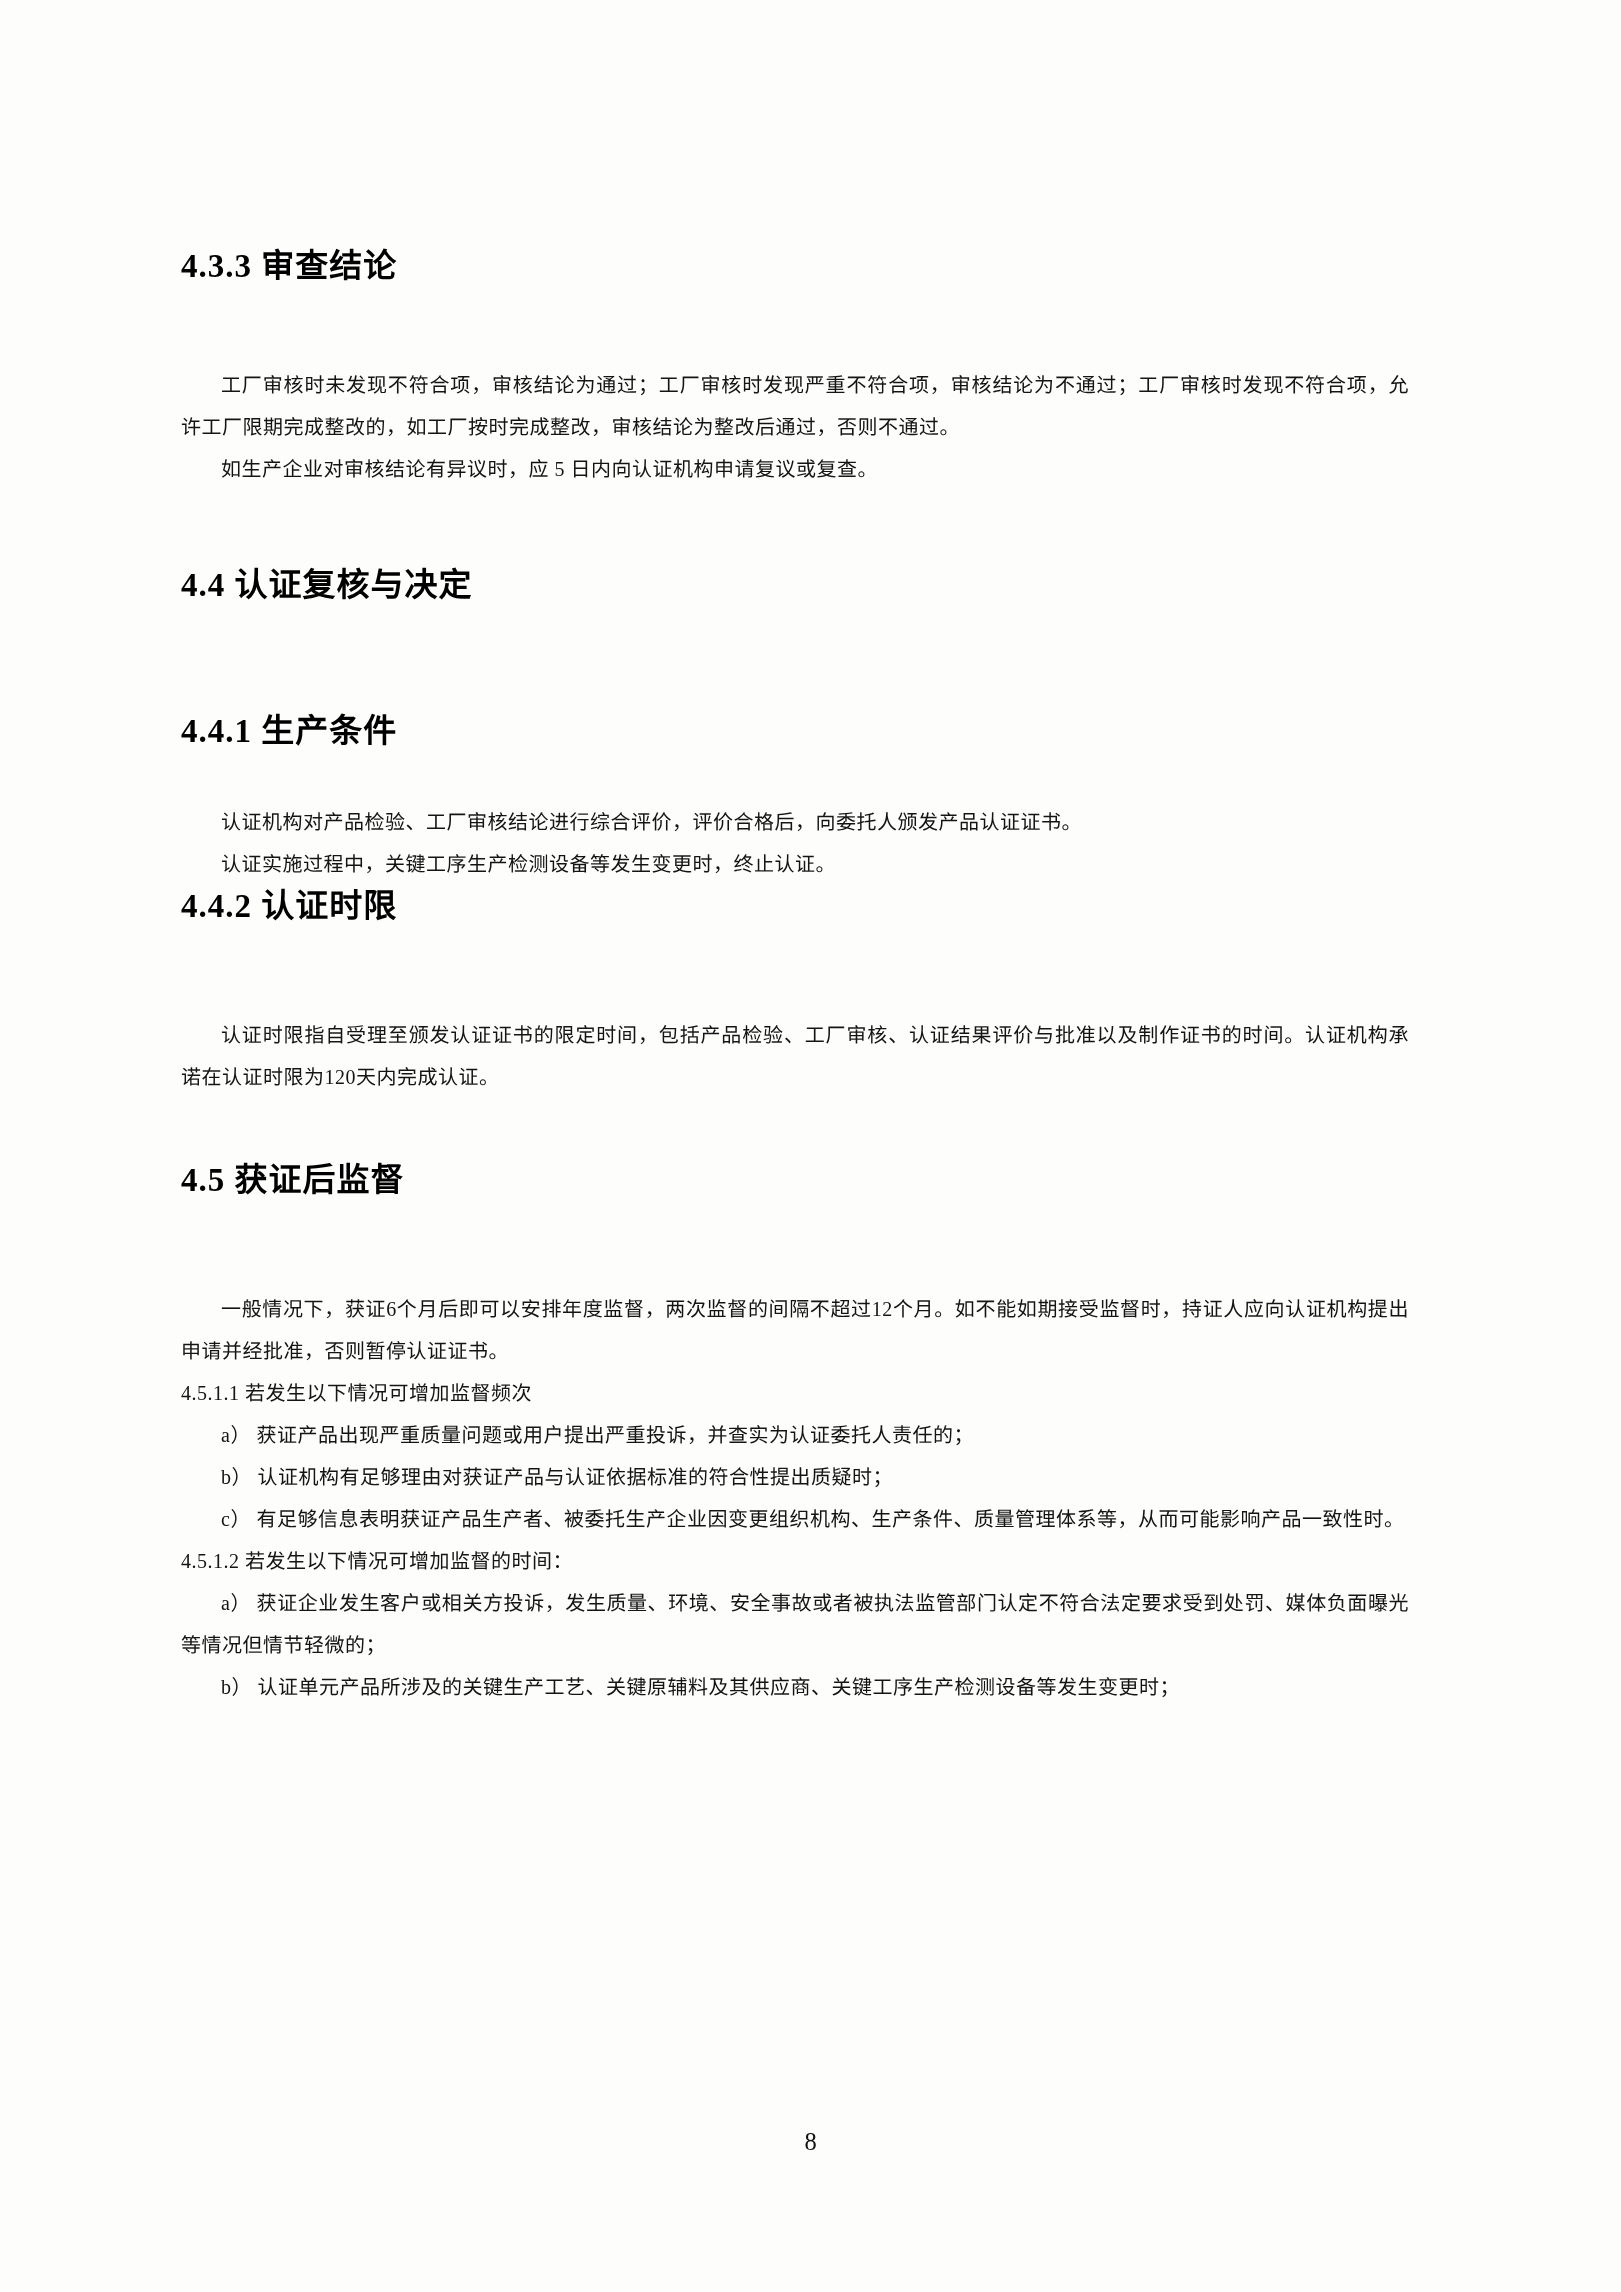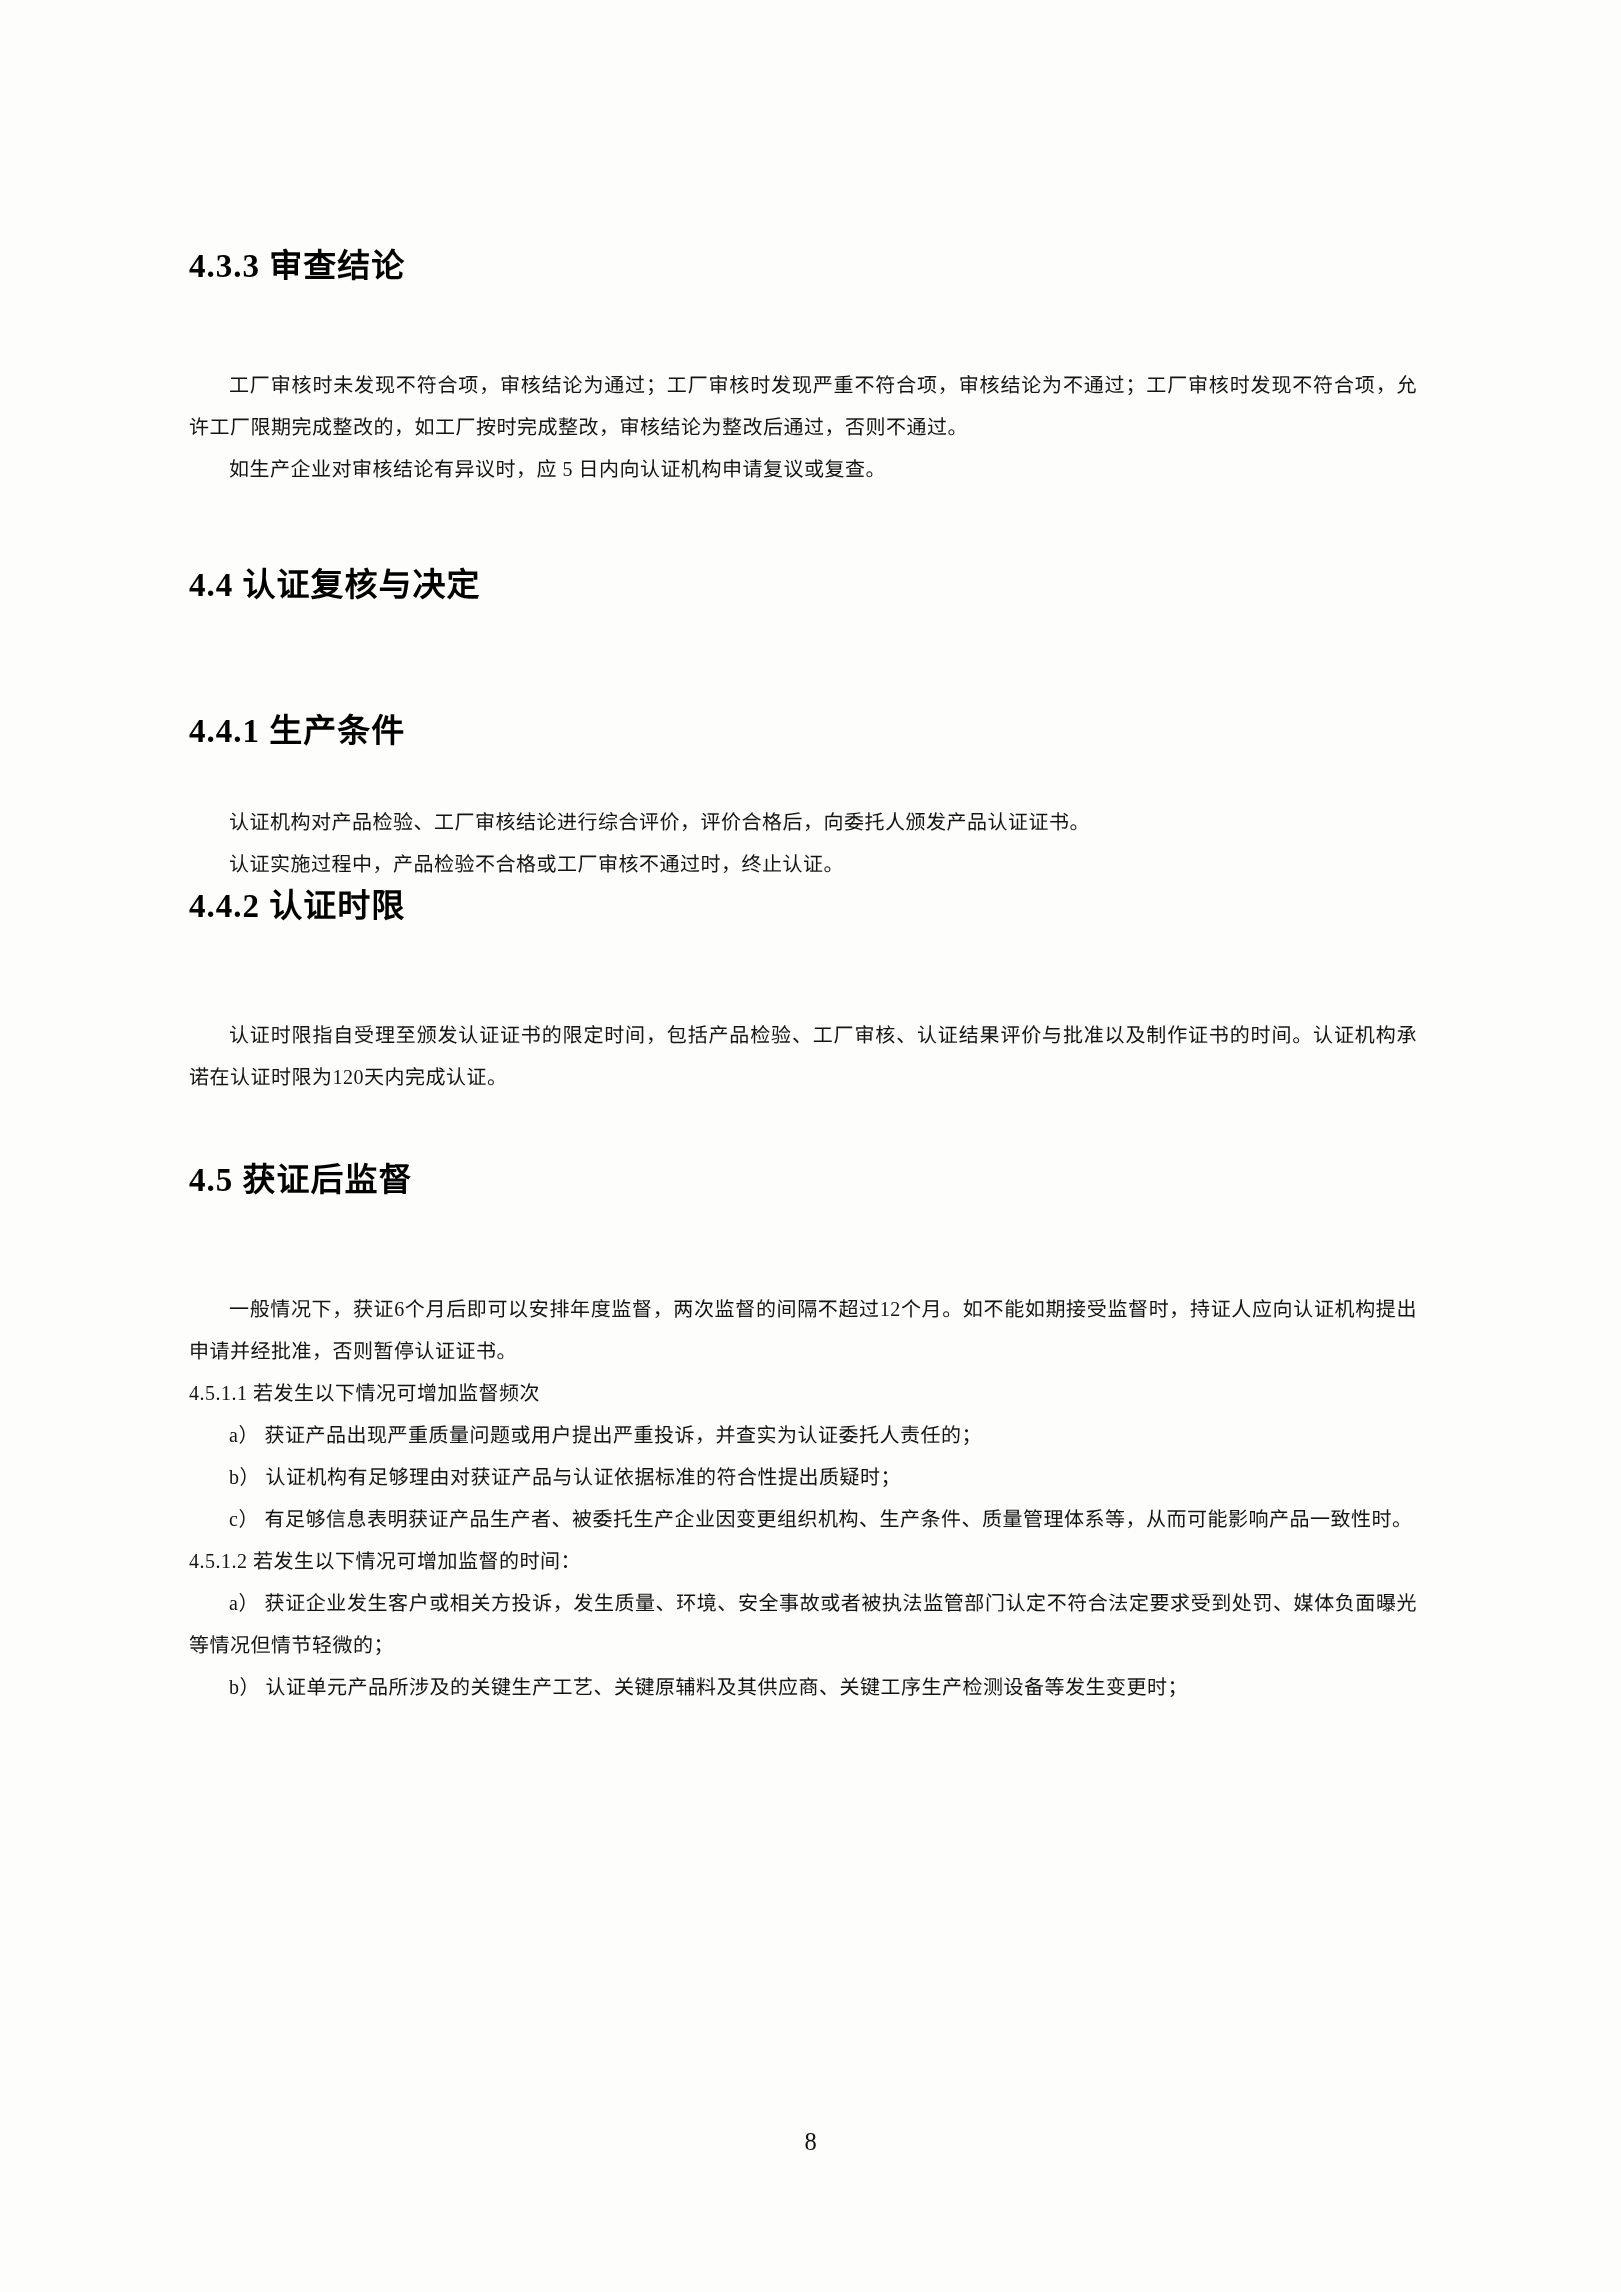--- a/index.html
+++ b/index.html
@@ -12,21 +12,21 @@
     width: 1621px;
     height: 2293px;
     margin: 0 auto;
     background: #fdfdfc;
     color: #141414;
     font-family: "Liberation Serif", "DejaVu Serif", serif;
     overflow: hidden;
   }
   .content {
     position: absolute;
-    left: 189px;
+    left: 181px;
     top: 245px;
     width: 1228px;
   }
   .h {
     font-size: 33px;
     font-weight: 700;
     line-height: 43px;
     margin: 0;
     color: #000;
     letter-spacing: 1px;
@@ -63,21 +63,21 @@
 <div class="page">
   <div class="content">
 
     <h2 class="h">4.3.3 审查结论</h2>
     <p class="p indent mt-78">工厂审核时未发现不符合项，审核结论为通过；工厂审核时发现严重不符合项，审核结论为不通过；工厂审核时发现不符合项，允许工厂限期完成整改的，如工厂按时完成整改，审核结论为整改后通过，否则不通过。</p>
     <p class="p indent">如生产企业对审核结论有异议时，应 5 日内向认证机构申请复议或复查。</p>
 
     <h2 class="h mt-80">4.4 认证复核与决定</h2>
     <h2 class="h mt-105">4.4.1 生产条件</h2>
     <p class="p indent mt-90">认证机构对产品检验、工厂审核结论进行综合评价，评价合格后，向委托人颁发产品认证证书。</p>
-    <p class="p indent">认证实施过程中，产品检验不合格或工厂审核不通过时，终止认证。</p>
+    <p class="p indent">认证实施过程中，关键工序生产检测设备等发生变更时，终止认证。</p>
 
     <h2 class="h mt-75">4.4.2 认证时限</h2>
     <p class="p indent mt-88">认证时限指自受理至颁发认证证书的限定时间，包括产品检验、工厂审核、认证结果评价与批准以及制作证书的时间。认证机构承诺在认证时限为120天内完成认证。</p>
 
     <h2 class="h mt-62">4.5 获证后监督</h2>
     <p class="p indent mt-88">一般情况下，获证6个月后即可以安排年度监督，两次监督的间隔不超过12个月。如不能如期接受监督时，持证人应向认证机构提出申请并经批准，否则暂停认证证书。</p>
 
     <p class="p">4.5.1.1 若发生以下情况可增加监督频次</p>
     <p class="p indent">a） 获证产品出现严重质量问题或用户提出严重投诉，并查实为认证委托人责任的；</p>
     <p class="p indent">b） 认证机构有足够理由对获证产品与认证依据标准的符合性提出质疑时；</p>

